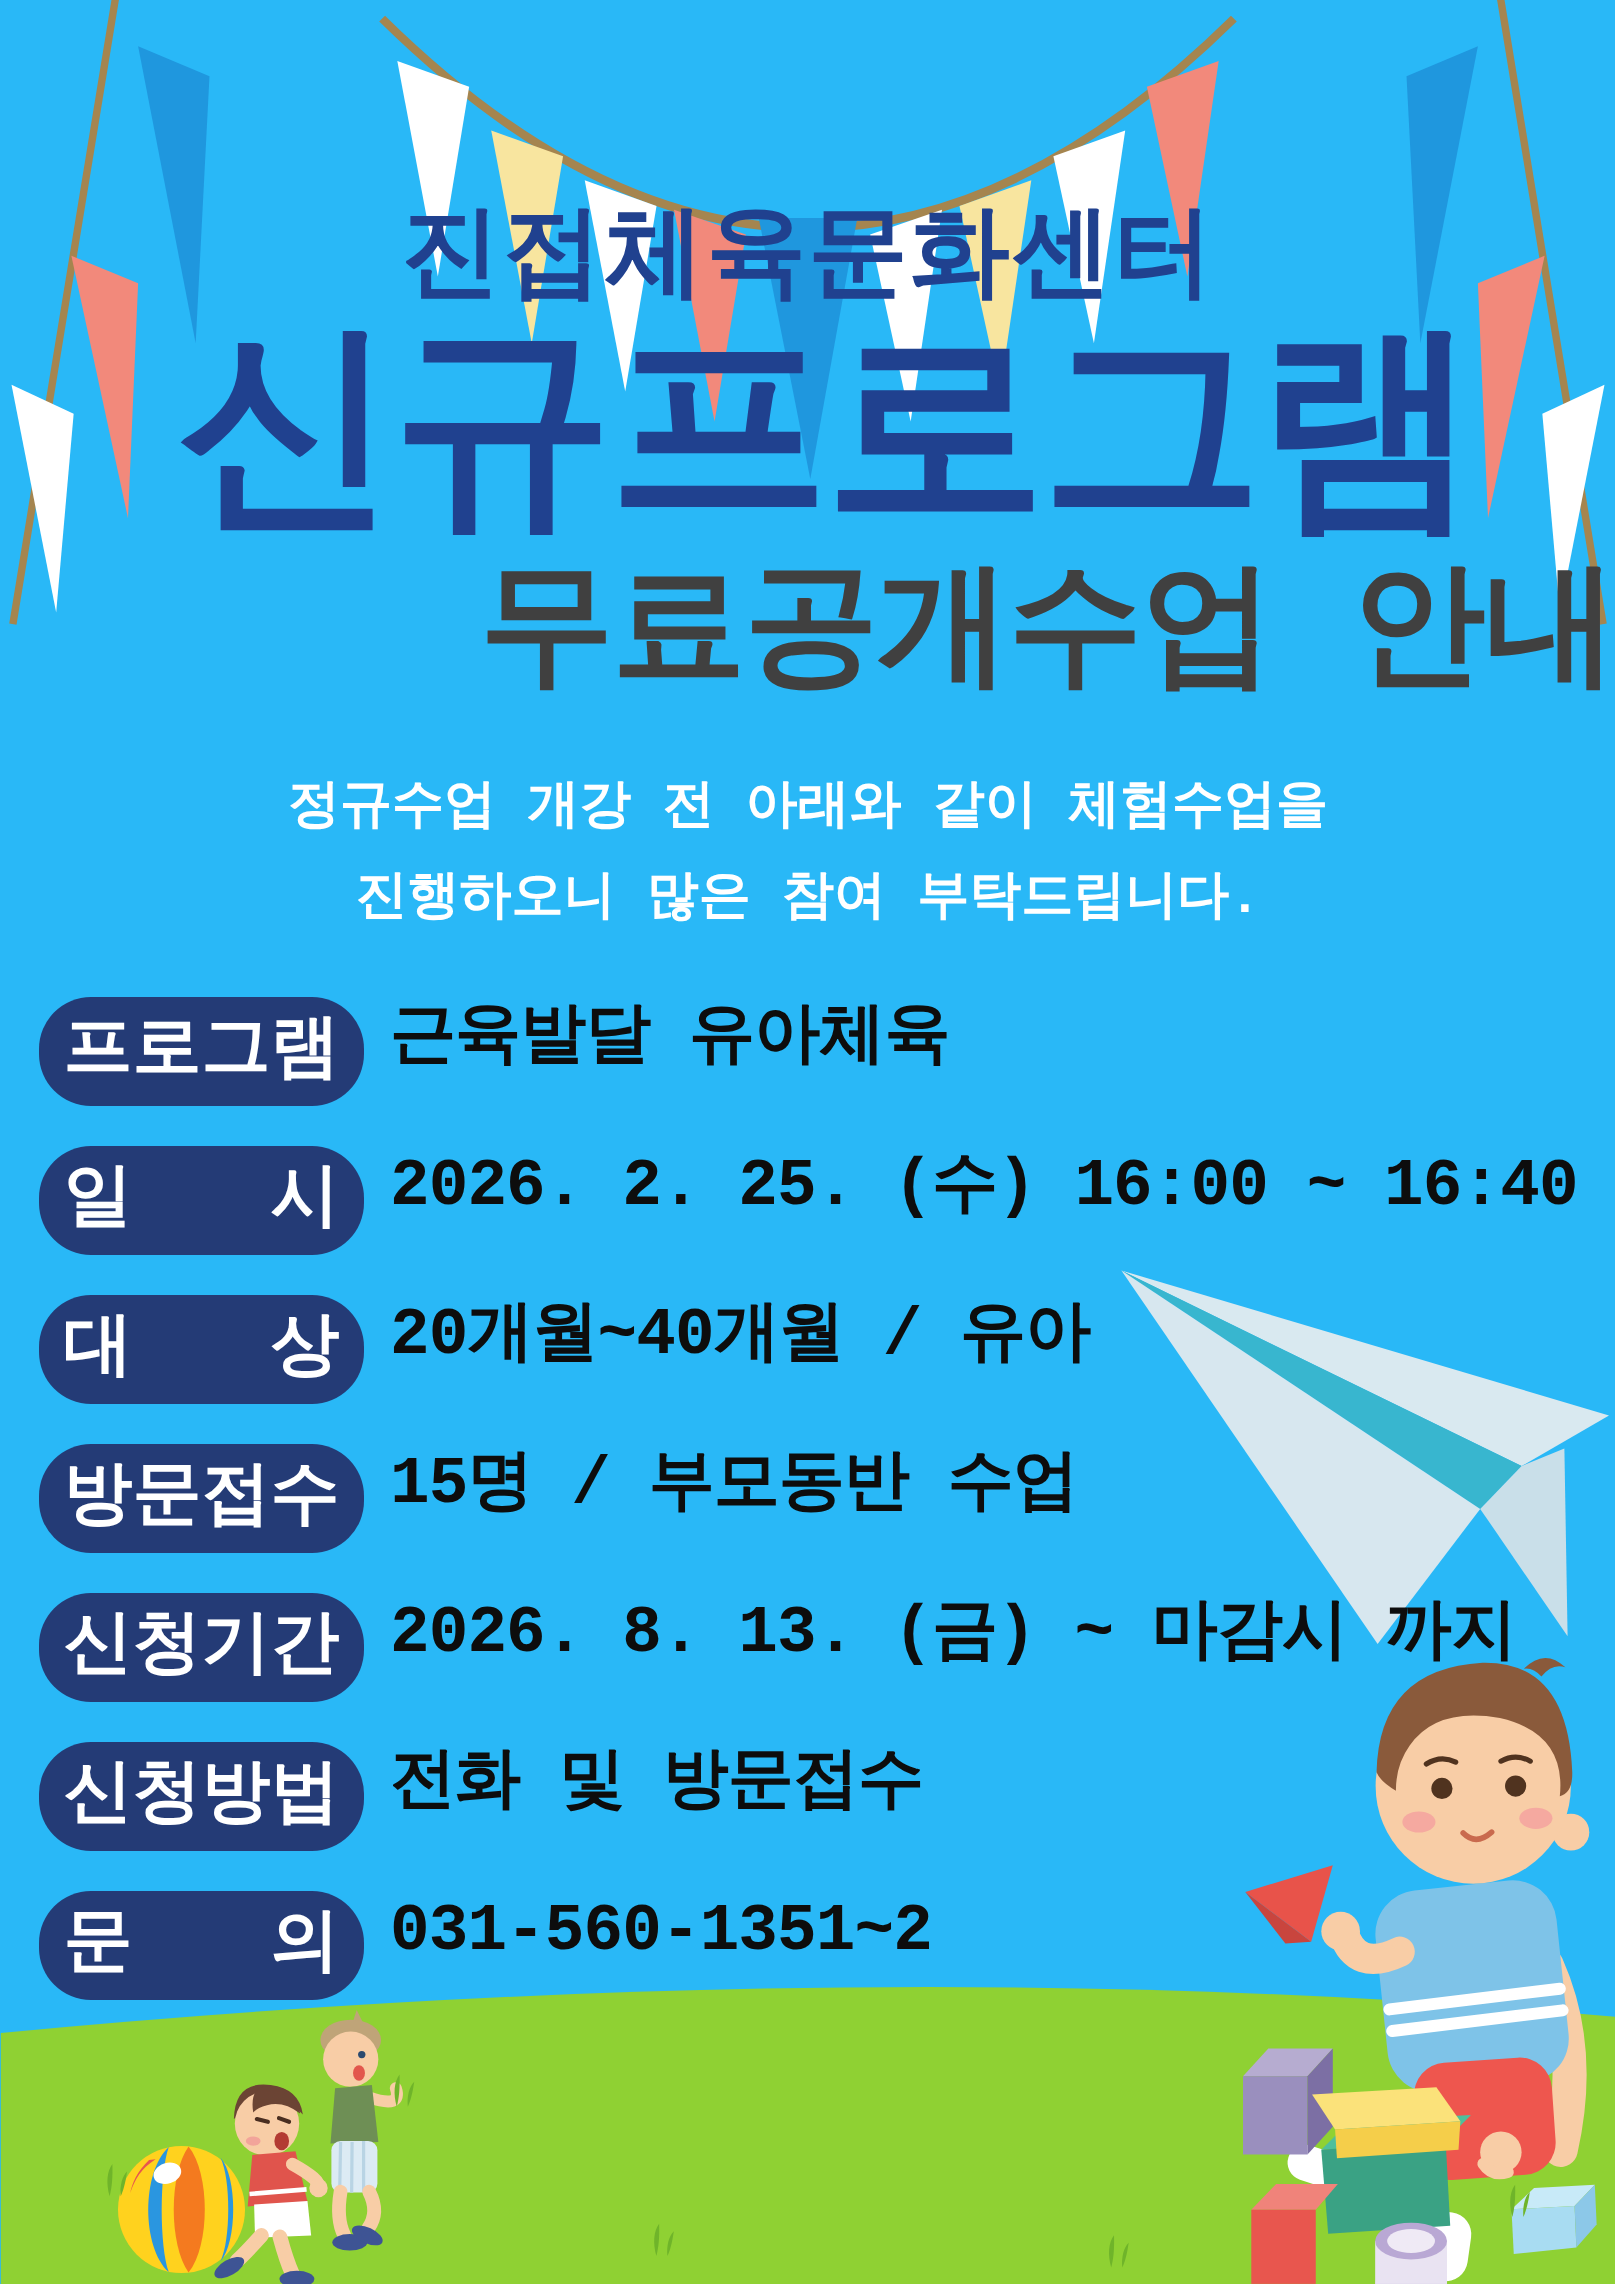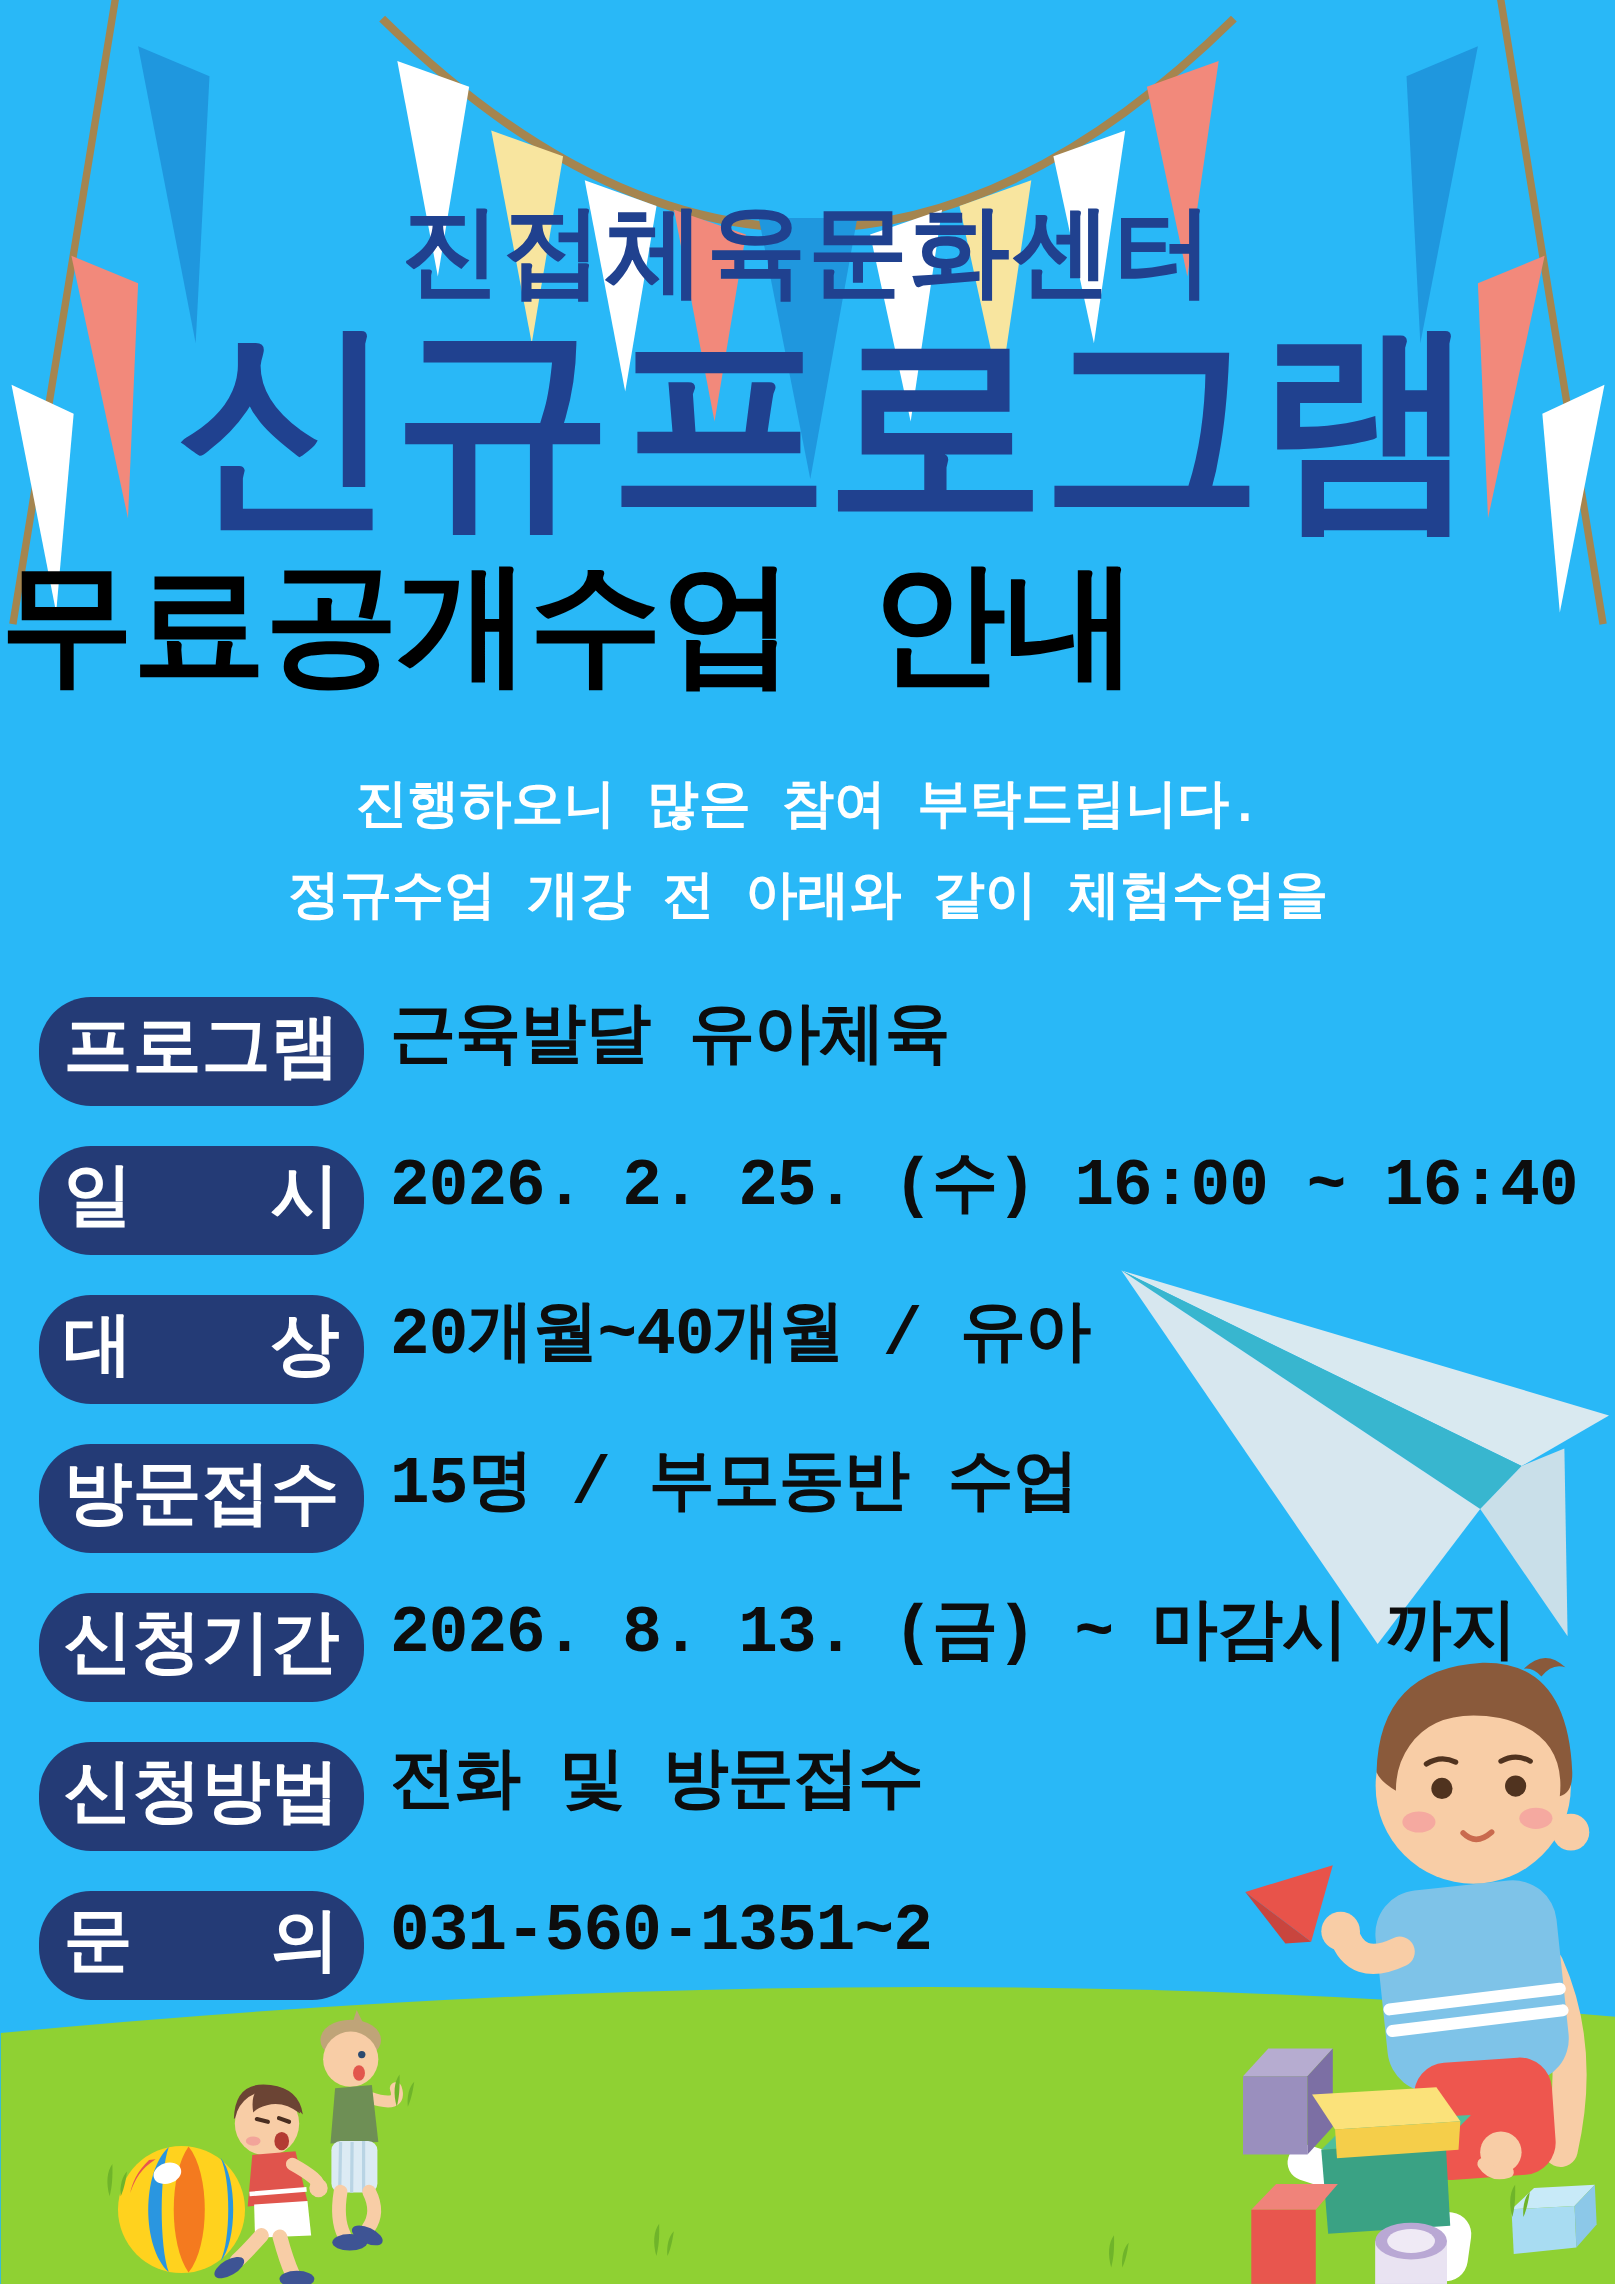--- a/index.html
+++ b/index.html
@@ -16,21 +16,21 @@
     text-align:center; color:#20418F; font-size:100px; font-weight:bold;
     letter-spacing:1.8px; line-height:1;
   }
   .main-title{
     top:325px; left:17px; width:100%;
     text-align:center; color:#20418F; font-size:221px; font-weight:bold;
     letter-spacing:-4.6px; line-height:1.05; white-space:nowrap;
   }
   .sub-title{
     top:566px; left:0; width:100%;
-    text-align:left; color:#000000; font-size:134px; font-weight:bold;
+    text-align:right; color:#404040; font-size:134px; font-weight:bold;
     letter-spacing:-1.8px; line-height:1;
   }
   .intro{
     top:762px; left:0; width:100%;
     text-align:center; color:#FFFFFF; font-size:52px; font-weight:bold;
     line-height:1.75;
   }
   
   .rows{ top:983px; left:39px; width:1538px; }
   .info-row{ display:flex; align-items:center; height:109px; margin-bottom:40px; }
@@ -71,22 +71,22 @@
     <polygon points="1890,509 2046,455 1978,915" fill="#FFFFFF"></polygon>
     <polygon points="2084,447 2240,391 2172,850" fill="#F8E59F"></polygon>
     <polygon points="2288,339 2444,283 2376,745" fill="#FFFFFF"></polygon>
     <polygon points="2491,188 2647,132 2579,600" fill="#F2897B"></polygon>
   </svg>
 
   <div class="abs org-title">진접체육문화센터</div>
   <div class="abs main-title">신규프로그램</div>
   <div class="abs sub-title">무료공개수업 안내</div>
   <div class="abs intro">
+    <div>정규수업 개강 전 아래와 같이 체험수업을</div>
     <div>진행하오니 많은 참여 부탁드립니다.</div>
-    <div>정규수업 개강 전 아래와 같이 체험수업을</div>
   </div>
 
   <svg class="abs" style="top:1243px;left:1096px;" width="520" height="437" viewBox="2380 2700 1130 950">
     <polygon points="2435,2760 3495,3075 3305,3185" fill="#D9E9F0"></polygon>
     <polygon points="2435,2760 3305,3185 3215,3278" fill="#38B6CF"></polygon>
     <polygon points="3305,3185 3398,3147 3405,3555 3215,3278" fill="#C9DFE9"></polygon>
     <polygon points="2435,2760 3215,3278 2992,3572" fill="#D7E7EF"></polygon>
   </svg>
 
   <div class="abs rows">

